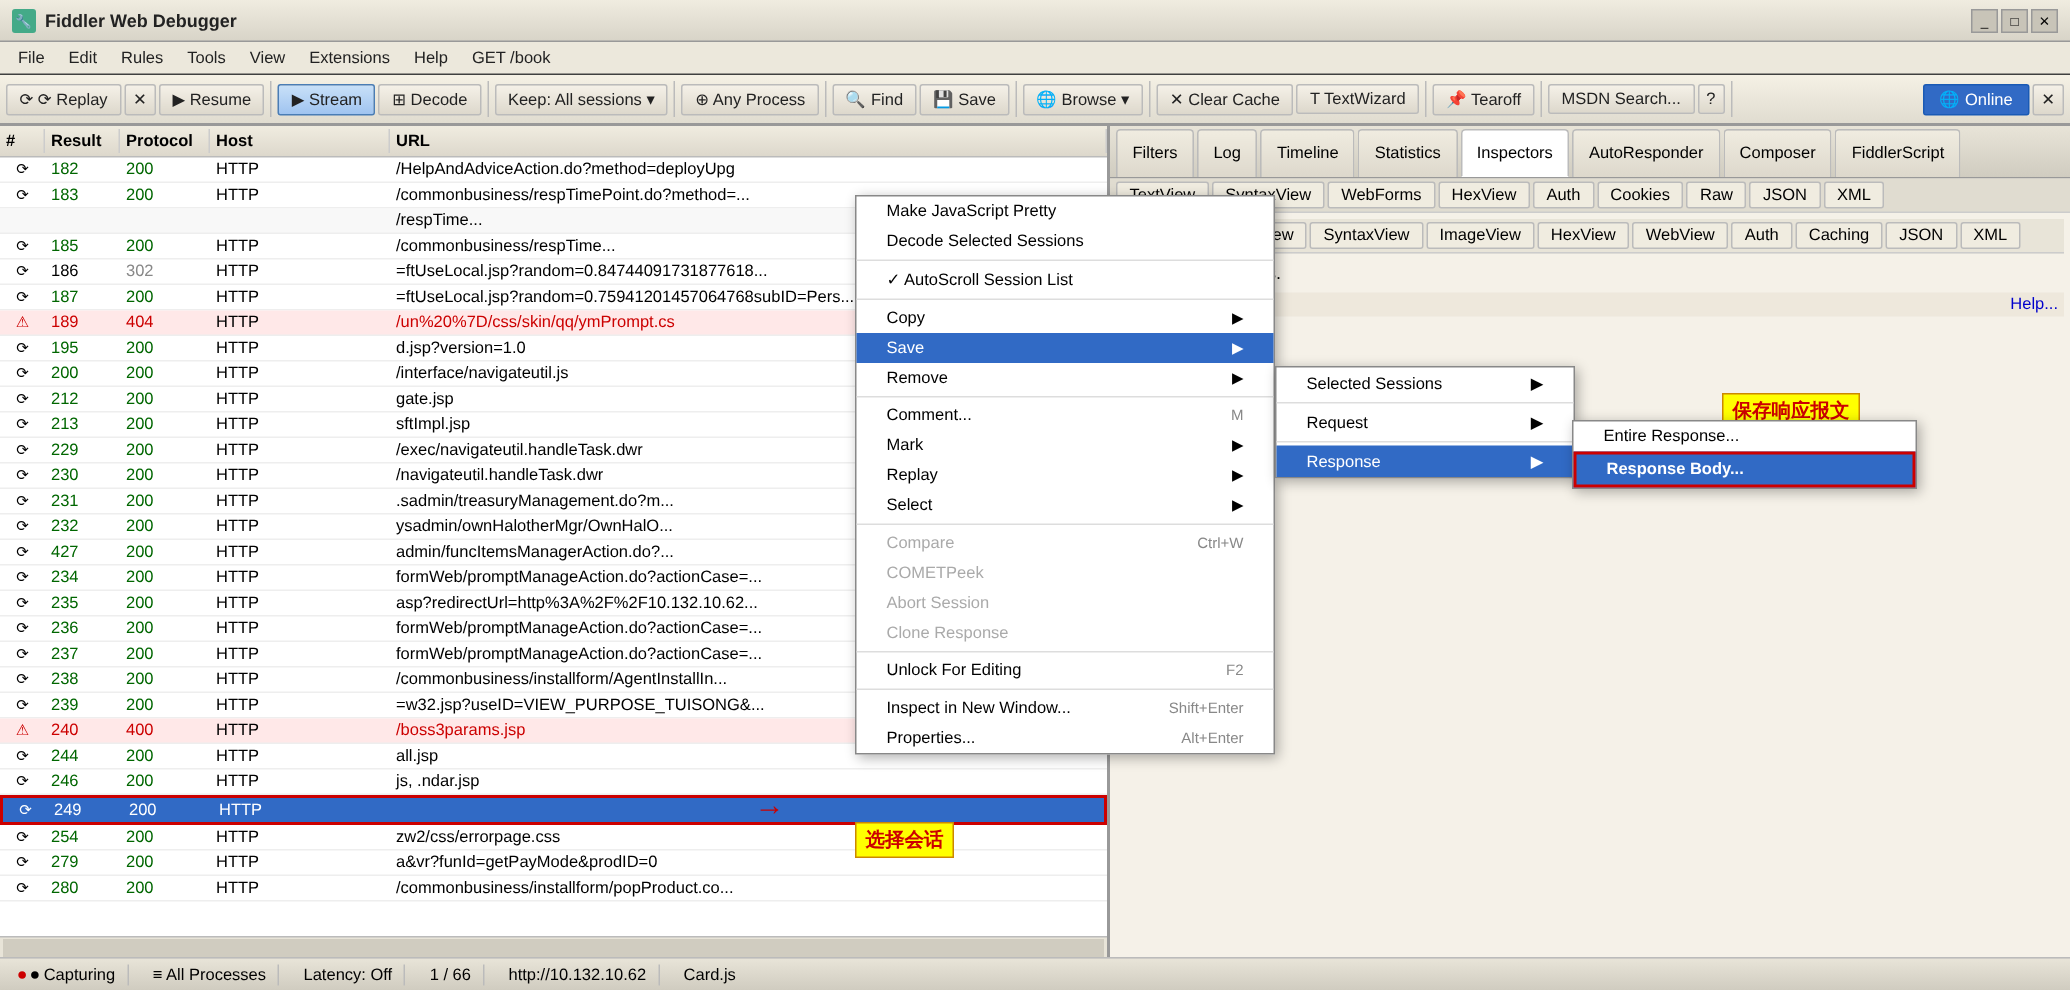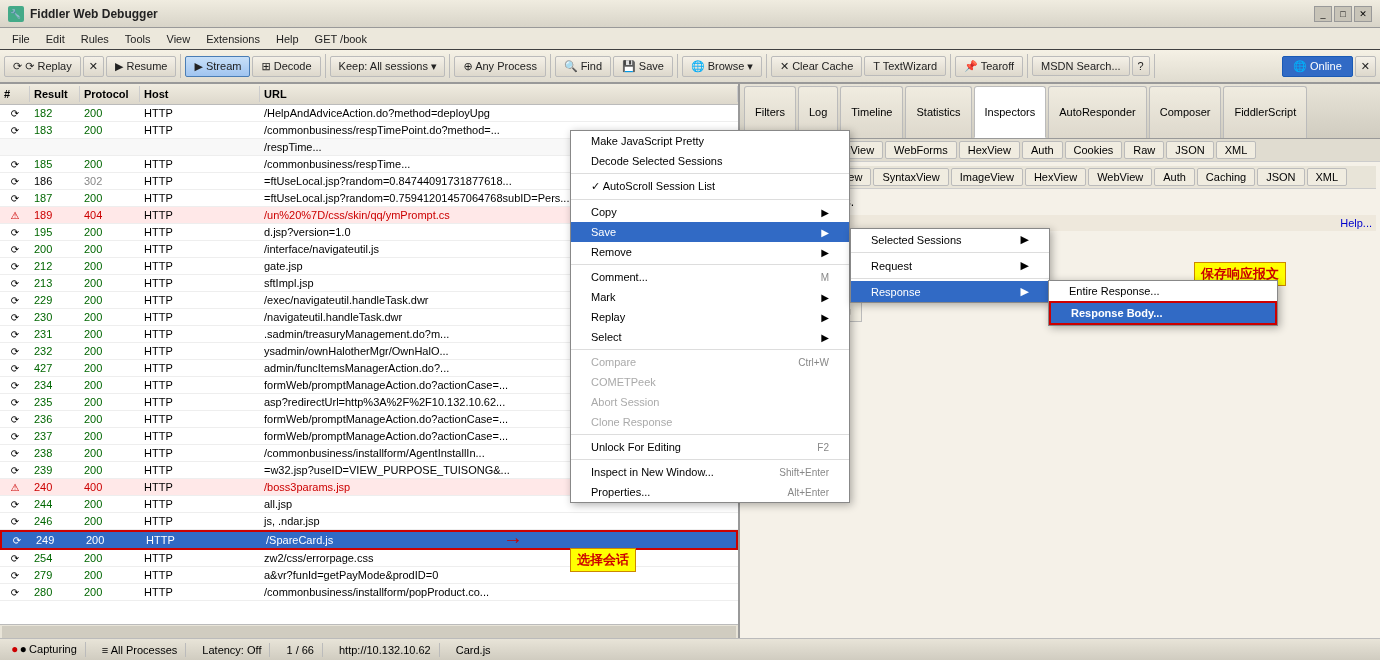--- a/index.html
+++ b/index.html
@@ -111,21 +111,21 @@
     }
     .right-tabs {
       display: flex;
       background: linear-gradient(to bottom, #e8e4d8, #d0ccc0);
       border-bottom: 1px solid #999;
       flex-wrap: wrap;
       padding: 2px 4px 0;
       gap: 2px;
     }
     .right-tab {
-      padding: 19px 10px;
+      padding: 9px 10px;
       font-size: 11px;
       border: 1px solid #bbb;
       border-bottom: none;
       background: linear-gradient(to bottom, #f0ece0, #ddd8cc);
       cursor: pointer;
       border-radius: 3px 3px 0 0;
     }
     .right-tab.active { background: white; border-bottom: 1px solid white; }
 
     
@@ -469,21 +469,20 @@
         <div class="session-cell" style="color:#006600;">200</div>
         <div class="session-cell">HTTP</div>
         <div class="session-cell">js, .ndar.jsp</div>
       </div>
 
       <div class="session-row selected" style="background:#316ac5; color:white; border:2px solid #cc0000;">
         <div class="session-cell icon-cell">⟳</div>
         <div class="session-cell">249</div>
         <div class="session-cell">200</div>
         <div class="session-cell">HTTP</div>
-        <div class="session-cell">/SpareCard.js</div>
       </div>
       <div class="session-row">
         <div class="session-cell icon-cell">⟳</div>
         <div class="session-cell" style="color:#006600;">254</div>
         <div class="session-cell" style="color:#006600;">200</div>
         <div class="session-cell">HTTP</div>
         <div class="session-cell">zw2/css/errorpage.css</div>
       </div>
       <div class="session-row">
         <div class="session-cell icon-cell">⟳</div>
@@ -644,21 +643,21 @@
   <div class="context-menu-item">
     <span>Inspect in New Window...</span>
     <span class="context-menu-shortcut">Shift+Enter</span>
   </div>
   <div class="context-menu-item">
     <span>Properties...</span>
     <span class="context-menu-shortcut">Alt+Enter</span>
   </div>
 </div>
 
-<div class="sub-menu" style="left: 850px; top: 228px; width: 200px;">
+<div class="sub-menu" style="left: 850px; top: 244px; width: 200px;">
   <div class="sub-menu-item">
     <span>Selected Sessions</span>
     <span>▶</span>
   </div>
   <div class="context-menu-sep"></div>
   <div class="sub-menu-item">
     <span>Request</span>
     <span>▶</span>
   </div>
   <div class="context-menu-sep"></div>
@@ -670,21 +669,21 @@
 
 <div class="sub-menu" style="left: 1048px; top: 280px; width: 230px;">
   <div class="sub-menu-item">
     <span>Entire Response...</span>
   </div>
   <div class="sub-menu-item highlighted2" style="border:2px solid #cc0000; background:#316ac5; color:white; font-weight:bold;">
     <span>Response Body...</span>
   </div>
 </div>
 
-<div class="annotation-box" style="left: 1148px; top: 262px; margin-left: 46px;">保存响应报文</div>
+<div class="annotation-box" style="left: 1148px; top: 262px;">保存响应报文</div>
 
 <div style="position:absolute; left: 1106px; top: 298px; color:#cc0000; font-size:20px; font-weight:bold; transform:rotate(-30deg);">→</div>
 
 <div class="annotation-box" style="left: 560px; 560px; top: 548px; left:570px;">选择会话</div>
 
 <div style="position:absolute; left: 503px; top: 526px; color:#cc0000; font-size:20px;">→</div>
 
 <div class="statusbar">
   <div class="statusbar-item">
     <span style="color:#cc0000;">⏺</span> <span>⏺ Capturing</span>

